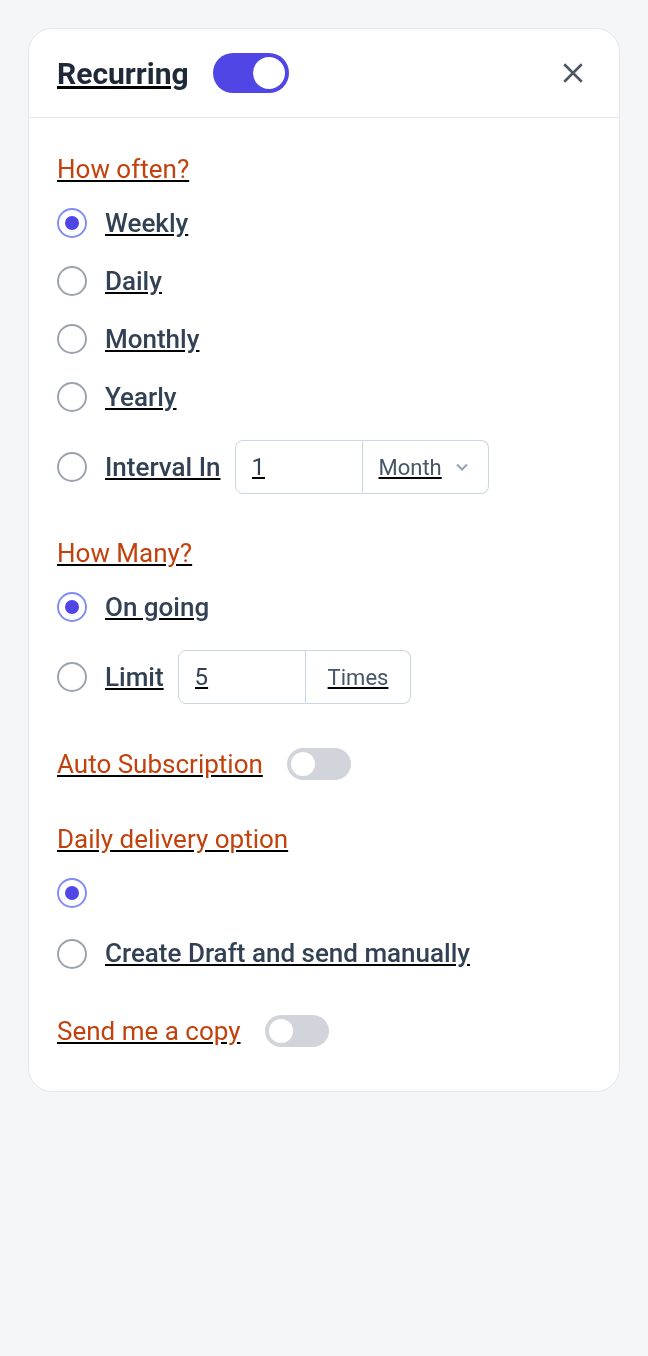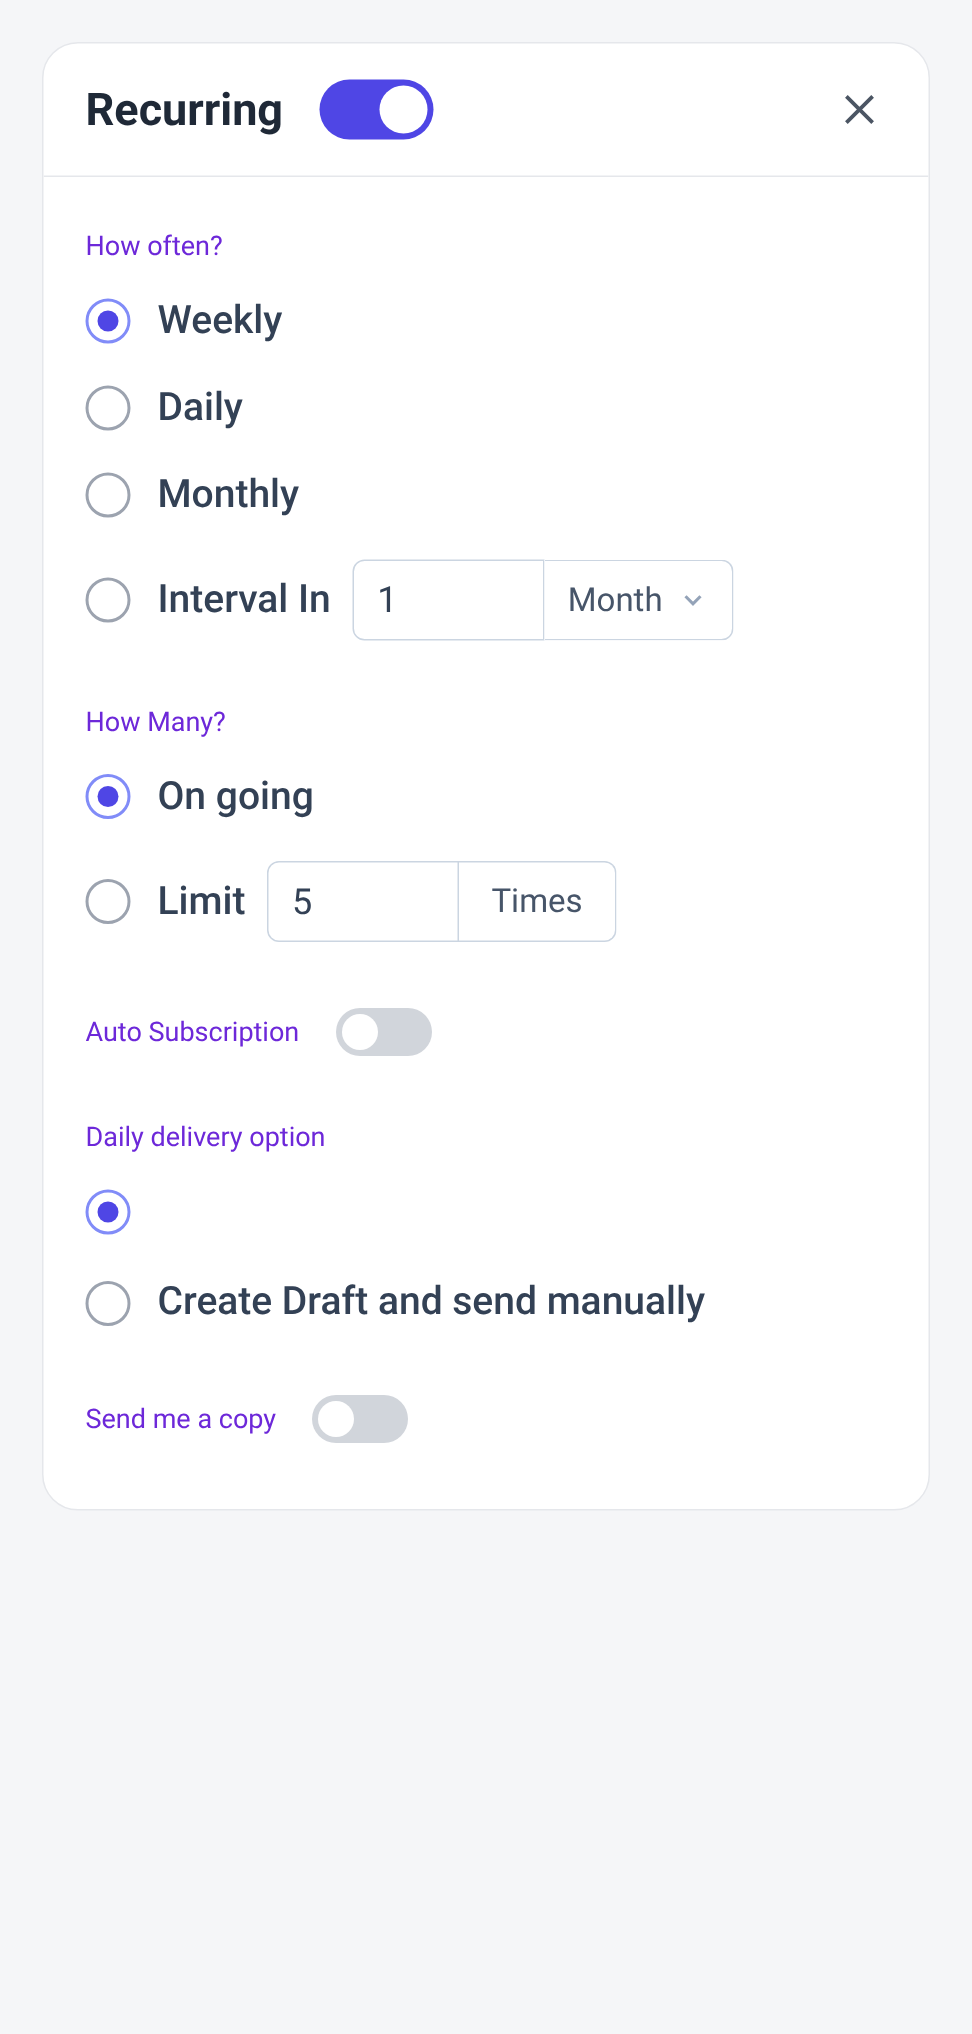--- a/index.html
+++ b/index.html
@@ -15,20 +15,21 @@
       height: 1356px;
       padding: 28px;
     }
     
     .panel {
       background: #ffffff;
       border: 1px solid #e5e7eb;
       border-radius: 24px;
       width: 100%;
       overflow: hidden;
+      text-decoration: underline;
     }
     
     .panel-header {
       display: flex;
       align-items: center;
       padding: 24px 28px;
       border-bottom: 1px solid #e5e7eb;
     }
     
     .panel-title {
@@ -94,22 +95,22 @@
       height: 30px;
       stroke: currentColor;
       stroke-width: 2;
     }
     
     .panel-body {
       padding: 36px 28px 44px 28px;
     }
     
     .section-label {
-      font-size: 18px;
-      color: #6d28d9;
+      font-size: 26px;
+      color: #c2410c;
       font-weight: 400;
       margin-bottom: 24px;
     }
     
     .radio-row {
       display: flex;
       align-items: center;
       margin-bottom: 28px;
     }
     
@@ -247,20 +248,24 @@
     <div class="radio-row">
       <div class="radio"></div>
       <div class="radio-label">Daily</div>
     </div>
 
     <div class="radio-row">
       <div class="radio"></div>
       <div class="radio-label">Monthly</div>
     </div>
 
+    <div class="radio-row">
+      <div class="radio"></div>
+      <div class="radio-label">Yearly</div>
+    </div>
 
     <div class="radio-row last">
       <div class="radio"></div>
       <div class="radio-label">Interval In</div>
       <div class="input-group">
         <input class="text-input" type="text" value="1" style="">
         <div class="select-box">
           <span>Month</span>
           <svg class="chevron" viewBox="0 0 24 24">
             <polyline points="6 9 12 15 18 9"></polyline>

